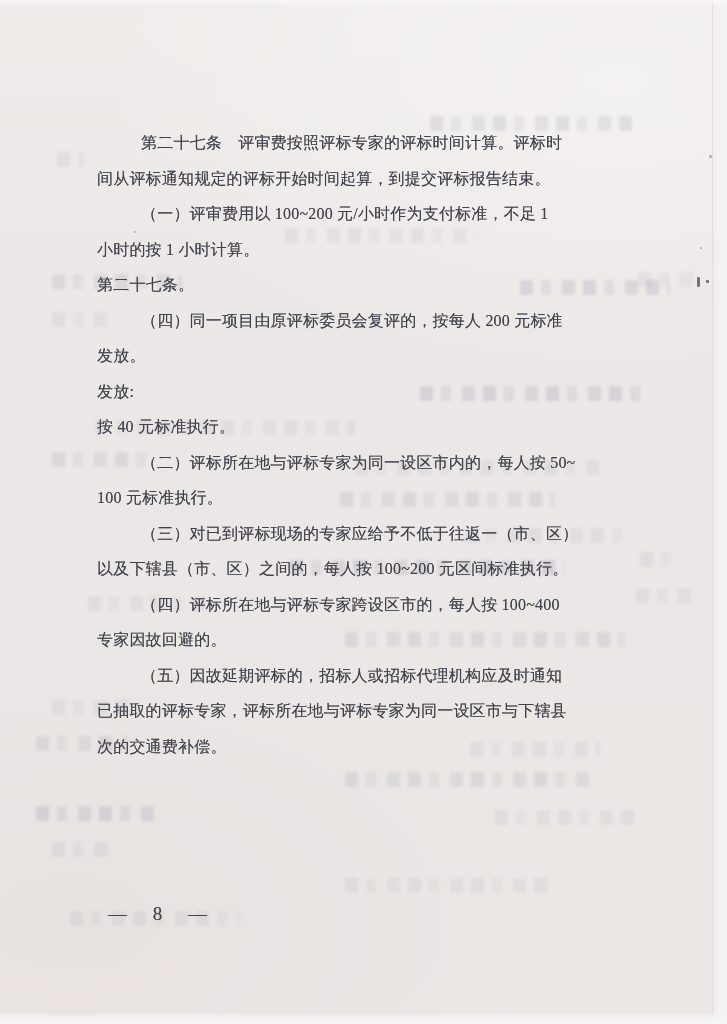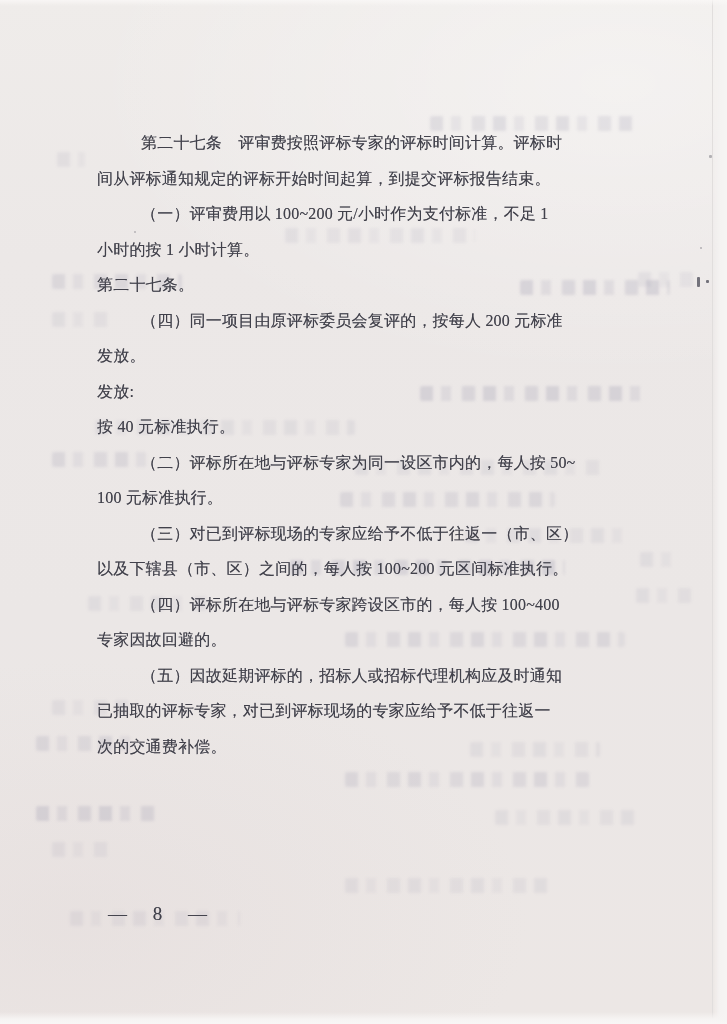--- a/index.html
+++ b/index.html
@@ -111,21 +111,21 @@
     <div class="line">发放。</div>
     <div class="line">发放:</div>
     <div class="line">按 40 元标准执行。</div>
     <div class="line ind">（二）评标所在地与评标专家为同一设区市内的，每人按 50~</div>
     <div class="line">100 元标准执行。</div>
     <div class="line ind">（三）对已到评标现场的专家应给予不低于往返一（市、区）</div>
     <div class="line">以及下辖县（市、区）之间的，每人按 100~200 元区间标准执行。</div>
     <div class="line ind">（四）评标所在地与评标专家跨设区市的，每人按 100~400</div>
     <div class="line">专家因故回避的。</div>
     <div class="line ind">（五）因故延期评标的，招标人或招标代理机构应及时通知</div>
-    <div class="line">已抽取的评标专家，对已到评标现场的专家应给予不低于往返一</div>
+    <div class="line">已抽取的评标专家，评标所在地与评标专家为同一设区市与下辖县</div>
     <div class="line">次的交通费补偿。</div>
   </main>
 
   <div class="page-number">— 8 —</div>
 
   <div class="edge-right"></div>
   <div class="edge-bottom"></div>
   <div class="edge-top"></div>
 </div>
 

